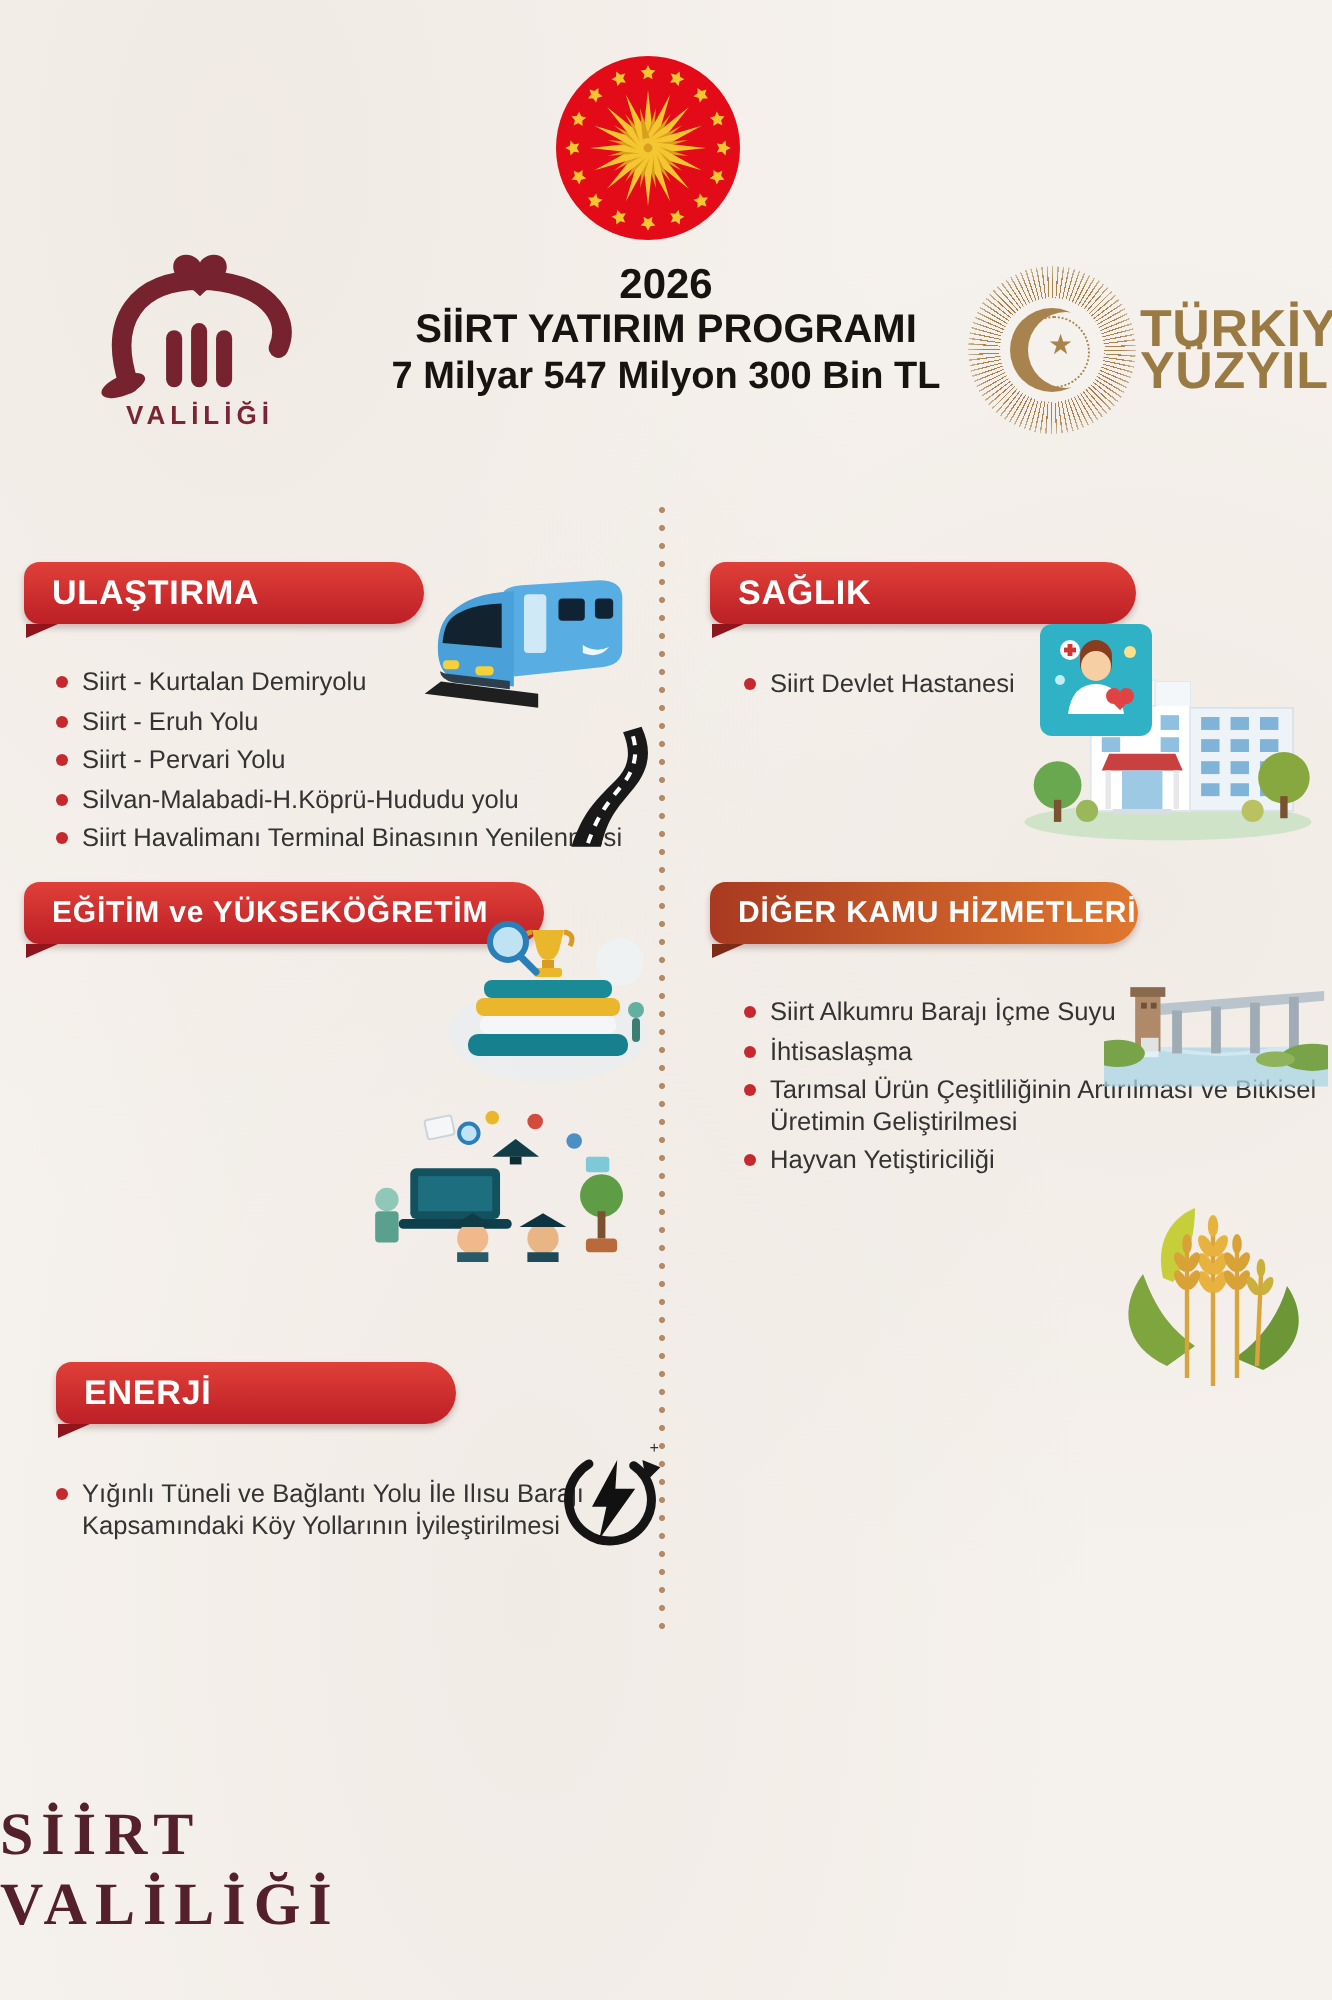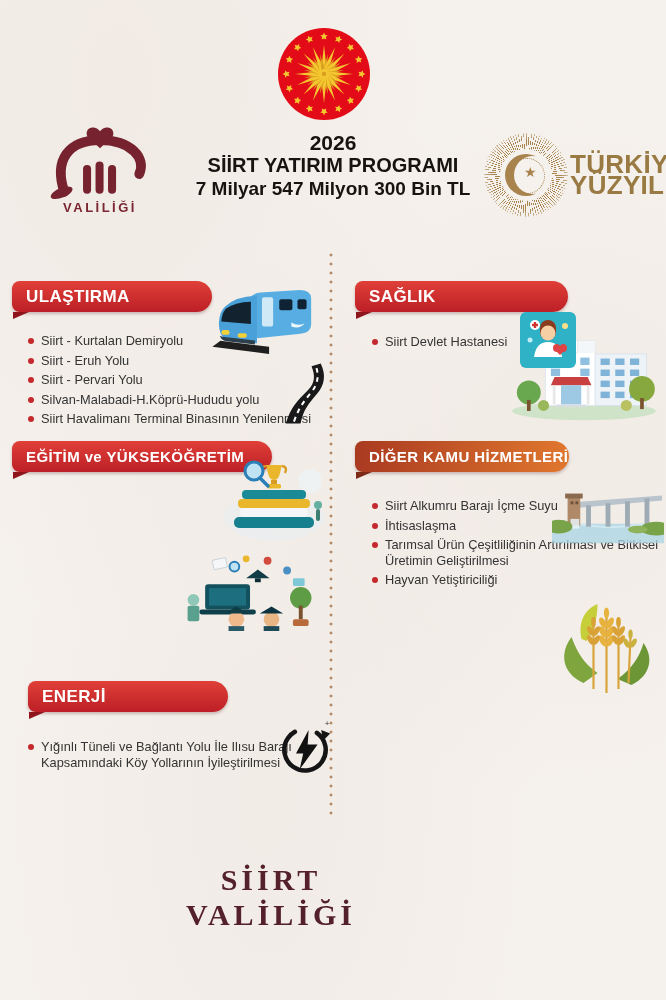--- a/index.html
+++ b/index.html
@@ -44,21 +44,21 @@
   .blist{position:absolute;margin:12px;padding:0;list-style:none;font-size:12.8px;color:#333;}
   .blist li{position:relative;margin:0 0 4px 0;padding-left:13px;line-height:15.5px;}
   .blist li::before{content:"";position:absolute;left:0;top:5px;width:6px;height:6px;border-radius:50%;background:#c5292d;}
   
   .divider{position:absolute;left:329px;top:252px;width:4px;height:564px;
     background-image:radial-gradient(circle at 2px 3px,#b48a66 1.3px,rgba(0,0,0,0) 1.7px);
     background-size:4px 9px;background-repeat:repeat-y;}
   
   .illus{position:absolute;}
   
-  .footer{position:absolute;left:0;top:862px;width:542px;text-align:center;
+  .footer{position:absolute;left:0;top:900px;width:542px;text-align:left;
     font-family:"Liberation Serif",serif;font-weight:bold;color:#54202a;}
   .f1,.f2{font-size:30px;letter-spacing:4px;line-height:35px;}
 </style>
 </head>
 <body>
 
 <div class="poster">
 
   <div class="seal">
     <svg width="96" height="96" viewBox="0 0 96 96">

